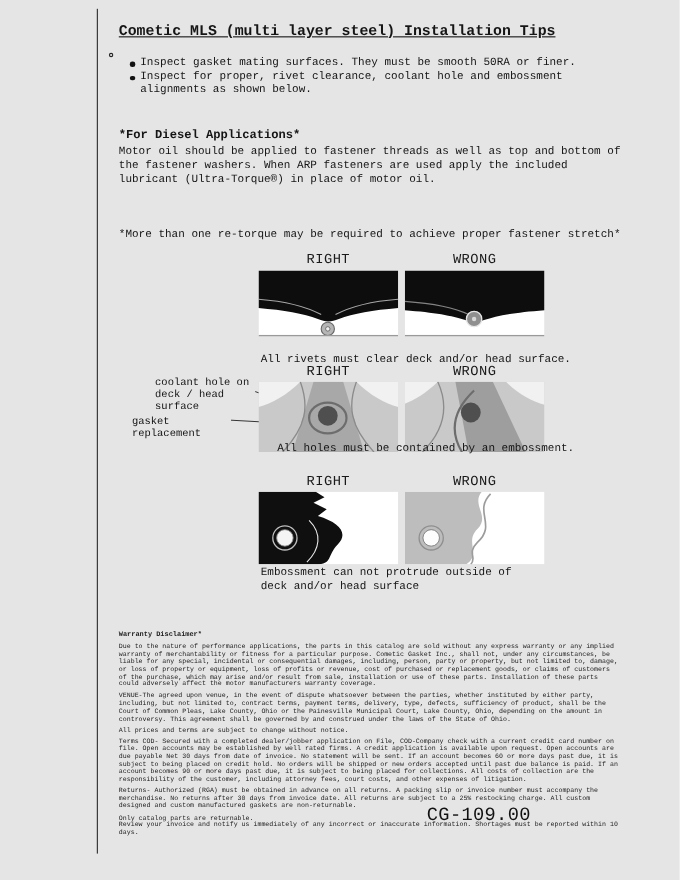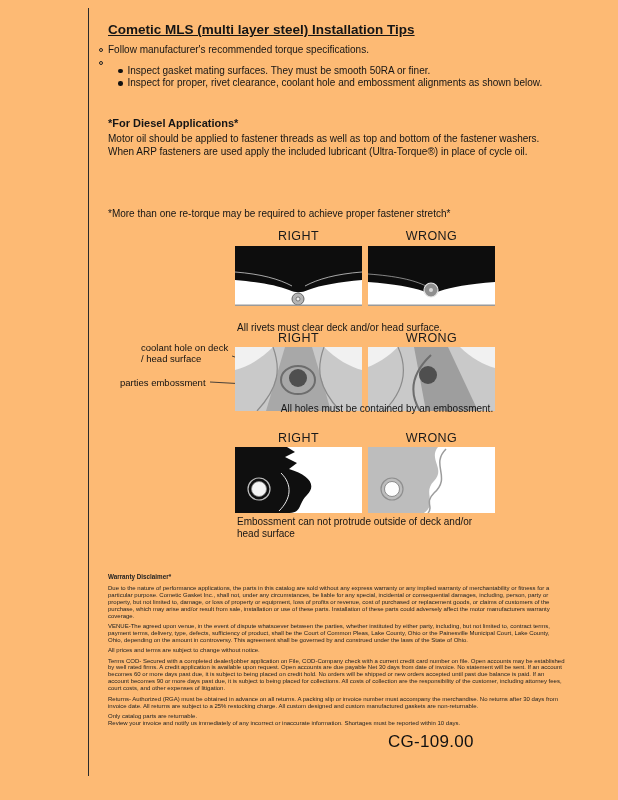--- a/index.html
+++ b/index.html
@@ -1,22 +1,22 @@
 <!DOCTYPE html>
 <html><head>
 <meta charset="utf-8">
 <style>
   * { margin: 0; padding: 0; box-sizing: border-box; }
   html, body { background: #ffffff; }
   .page {
     position: relative;
     width: 618px;
     height: 800px;
-    background: #fdba74;
-    font-family: Liberation Sans, sans-serif;
+    background: #e5e5e5;
+    font-family: Liberation Mono, monospace;
     color: #151515;
     overflow: hidden;
   }
   .vrule {
     position: absolute;
     left: 88px; top: 8px;
     width: 1px; height: 768px;
     background: #2a2a2a;
   }
   .title {
@@ -123,39 +123,35 @@
 </head>
 <body>
 
 <div class="page">
 
   <div class="vrule"></div>
 
   <div class="title">Cometic MLS (multi layer steel) Installation Tips</div>
 
   <div class="bullets">
-    <div class="bullet-row">
-      <span class="marker-hollow"></span>
-      <span>Follow manufacturer's recommended torque specifications.</span>
-    </div>
     <div class="bullet-row">
       <span class="marker-hollow"></span>
     </div>
     <div class="bullet-row sub">
       <span class="marker-filled"></span>
       <span>Inspect gasket mating surfaces.  They must be smooth 50RA or finer.</span>
     </div>
     <div class="bullet-row sub">
       <span class="marker-filled"></span>
       <span>Inspect for proper, rivet clearance, coolant hole and embossment alignments as shown below.</span>
     </div>
   </div>
 
   <div class="diesel-heading">*For Diesel Applications*</div>
-  <div class="para para1">Motor oil should be applied to fastener threads as well as top and bottom of the fastener washers. When ARP fasteners are used apply the included lubricant (Ultra-Torque®) in place of cycle oil.</div>
+  <div class="para para1">Motor oil should be applied to fastener threads as well as top and bottom of the fastener washers. When ARP fasteners are used apply the included lubricant (Ultra-Torque®) in place of motor oil.</div>
   <div class="para note">*More than one re-torque may be required to achieve proper fastener stretch*</div>
 
   <div class="dlabel" style="left:235px; top:229px;">RIGHT</div>
   <div class="dlabel" style="left:368px; top:229px;">WRONG</div>
 
   <div class="panel" style="left:235px; top:246px; height:60px;">
     <svg viewBox="0 0 127 60" preserveAspectRatio="none">
       <rect width="127" height="60" fill="#ffffff"></rect>
       <path d="M0,0 H127 V34 C104,36 86,39 73,44 C66,47 61,47 54,44 C41,39 23,36 0,34 Z" fill="#0d0d0d"></path>
       <path d="M0,26 C26,28 44,33 57,40" stroke="#e8e8e8" stroke-width="1" fill="none" opacity="0.7"></path>
@@ -174,21 +170,21 @@
       <circle cx="63" cy="44" r="2" fill="#d8d8d8"></circle>
       <rect y="58.5" width="127" height="1.5" fill="#9a9a9a"></rect>
     </svg>
   </div>
   <div class="caption" style="top:310px; width:300px;margin-top:12px;">All rivets must clear deck and/or head surface.</div>
 
   <div class="dlabel" style="left:235px; top:331px;">RIGHT</div>
   <div class="dlabel" style="left:368px; top:331px;">WRONG</div>
 
   <div class="callout callout1">coolant hole on deck / head surface</div>
-  <div class="callout callout2">parties embossment</div>
+  <div class="callout callout2">gasket replacement</div>
   <svg class="callout-lines" viewBox="0 0 100 45">
     <line x1="24" y1="10" x2="92" y2="33" stroke="#333" stroke-width="0.9"></line>
     <line x1="2" y1="36" x2="74" y2="40" stroke="#333" stroke-width="0.9"></line>
   </svg>
 
   <div class="panel" style="left:235px; top:347px; height:64px;">
     <svg viewBox="0 0 127 64" preserveAspectRatio="none">
       <rect width="127" height="64" fill="#c9c9c9"></rect>
       <path d="M0,0 H38 C26,12 12,20 0,23 Z" fill="#f1f1f1"></path>
       <path d="M127,0 H89 C101,12 115,20 127,23 Z" fill="#f1f1f1"></path>

